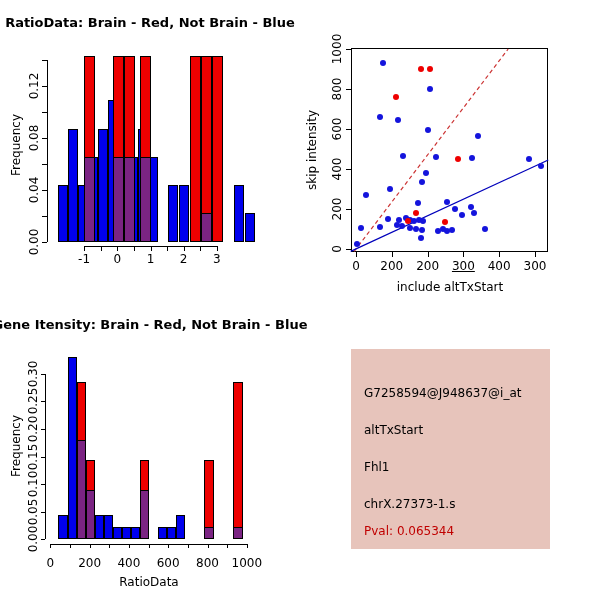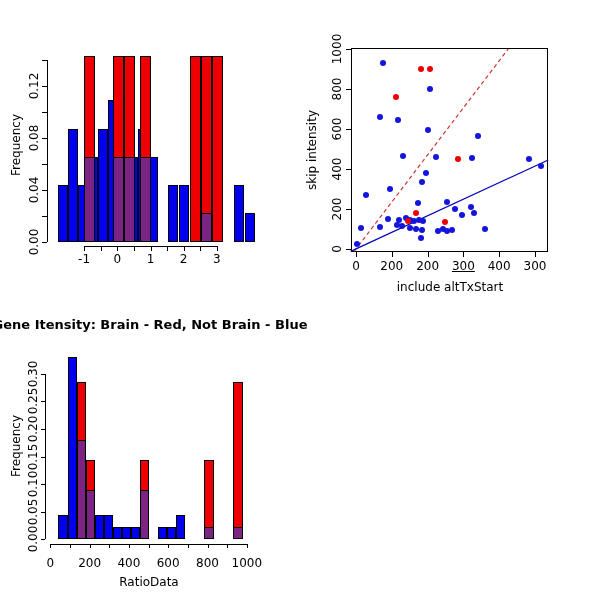--- a/index.html
+++ b/index.html
@@ -28,20 +28,21 @@
   #info-box{position:absolute;left:51px;top:49px;width:199px;height:200px;}
   .il{position:absolute;left:13px;font-size:12px;color:#000;white-space:nowrap;transform:translateY(-50%);}
   .il1{top:44px;} .il2{top:81px;} .il3{top:118px;} .il4{top:155px;} .il5{top:182px;}
 </style>
 </head>
 <body>
 
 <div id="canvas">
 
   <div class="panel" id="p1">
+    <div class="title">RatioData: Brain - Red, Not Brain - Blue</div>
     <div class="ylab">Frequency</div>
   <div class="bar" style="left: 58.3036px; top: 184.5px; width: 9.9932px; height: 57.2px; background: rgb(0, 0, 238);"></div>
       <div class="bar" style="left: 68.2968px; top: 128.6px; width: 9.9932px; height: 113.1px; background: rgb(0, 0, 238);"></div>
       <div class="bar" style="left: 78.29px; top: 184.5px; width: 9.9932px; height: 57.2px; background: rgb(0, 0, 238);"></div>
       <div class="bar" style="left: 88.3164px; top: 157.2px; width: 9.9932px; height: 84.5px; background: rgb(0, 0, 238);"></div>
       <div class="bar" style="left: 98.3096px; top: 128.6px; width: 9.9932px; height: 113.1px; background: rgb(0, 0, 238);"></div>
       <div class="bar" style="left: 108.303px; top: 100px; width: 9.9932px; height: 141.7px; background: rgb(0, 0, 238);"></div>
       <div class="bar" style="left: 118.296px; top: 157.2px; width: 9.9932px; height: 84.5px; background: rgb(0, 0, 238);"></div>
       <div class="bar" style="left: 128.289px; top: 157.2px; width: 9.9932px; height: 84.5px; background: rgb(0, 0, 238);"></div>
       <div class="bar" style="left: 138.316px; top: 128.6px; width: 9.9932px; height: 113.1px; background: rgb(0, 0, 238);"></div>
@@ -228,14 +229,23 @@
       <div class="tick" style="left: 40.8px; top: 156.5px; width: 4.5px; height: 1px;"></div>
       <div class="vticklabel" style="left: 33px; top: 156.5px;">0.15</div>
       <div class="tick" style="left: 40.8px; top: 128.9px; width: 4.5px; height: 1px;"></div>
       <div class="vticklabel" style="left: 33px; top: 128.9px;">0.20</div>
       <div class="tick" style="left: 40.8px; top: 101.3px; width: 4.5px; height: 1px;"></div>
       <div class="vticklabel" style="left: 33px; top: 101.3px;">0.25</div>
       <div class="tick" style="left: 40.8px; top: 73.7px; width: 4.5px; height: 1px;"></div>
       <div class="vticklabel" style="left: 33px; top: 73.7px;">0.30</div>
     </div>
 
+  <div class="panel" id="p4">
+    <div id="info-box" style="background: rgb(231, 196, 187);">
+      <div class="il il1">G7258594@J948637@i_at</div>
+      <div class="il il2">altTxStart</div>
+      <div class="il il3">Fhl1</div>
+      <div class="il il4">chrX.27373-1.s</div>
+      <div class="il il5" style="color: rgb(192, 0, 0);">Pval: 0.065344</div>
+    </div>
+  </div>
 
 </div>
 
 </body></html>

